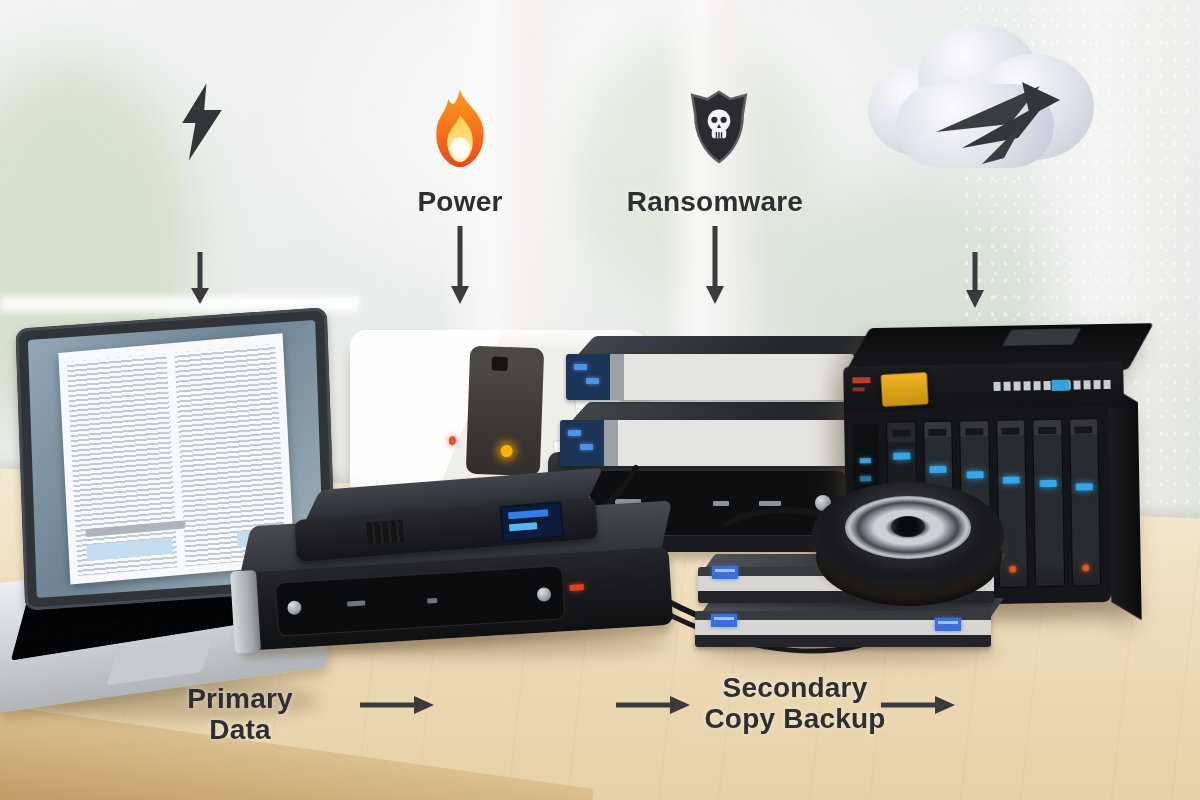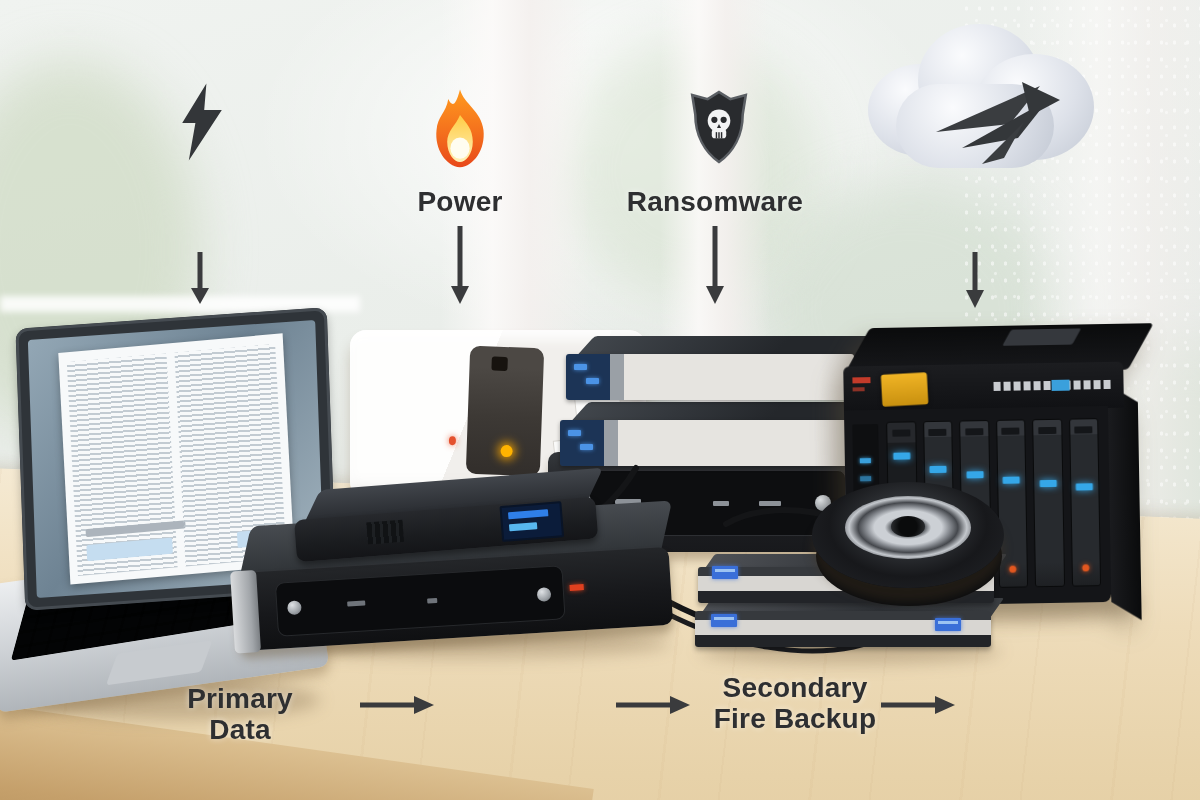--- a/index.html
+++ b/index.html
@@ -408,19 +408,19 @@
 Data</div>
   <svg class="abs" style="left:360px;top:693px;" width="74" height="24" viewBox="0 0 74 24">
     <line x1="0" y1="12" x2="56" y2="12" stroke="#3a3b3d" stroke-width="5"></line>
     <polygon points="54,3 54,21 74,12" fill="#3a3b3d"></polygon>
   </svg>
   <svg class="abs" style="left:616px;top:693px;" width="74" height="24" viewBox="0 0 74 24">
     <line x1="0" y1="12" x2="56" y2="12" stroke="#3a3b3d" stroke-width="5"></line>
     <polygon points="54,3 54,21 74,12" fill="#3a3b3d"></polygon>
   </svg>
   <div class="lbl" style="left:675px;top:672px;width:240px;">Secondary
-Fire Backup</div>
+Copy Backup</div>
   <svg class="abs" style="left:881px;top:693px;" width="74" height="24" viewBox="0 0 74 24">
     <line x1="0" y1="12" x2="56" y2="12" stroke="#3a3b3d" stroke-width="5"></line>
     <polygon points="54,3 54,21 74,12" fill="#3a3b3d"></polygon>
   </svg>
 
 </div>
 
 </body></html>

